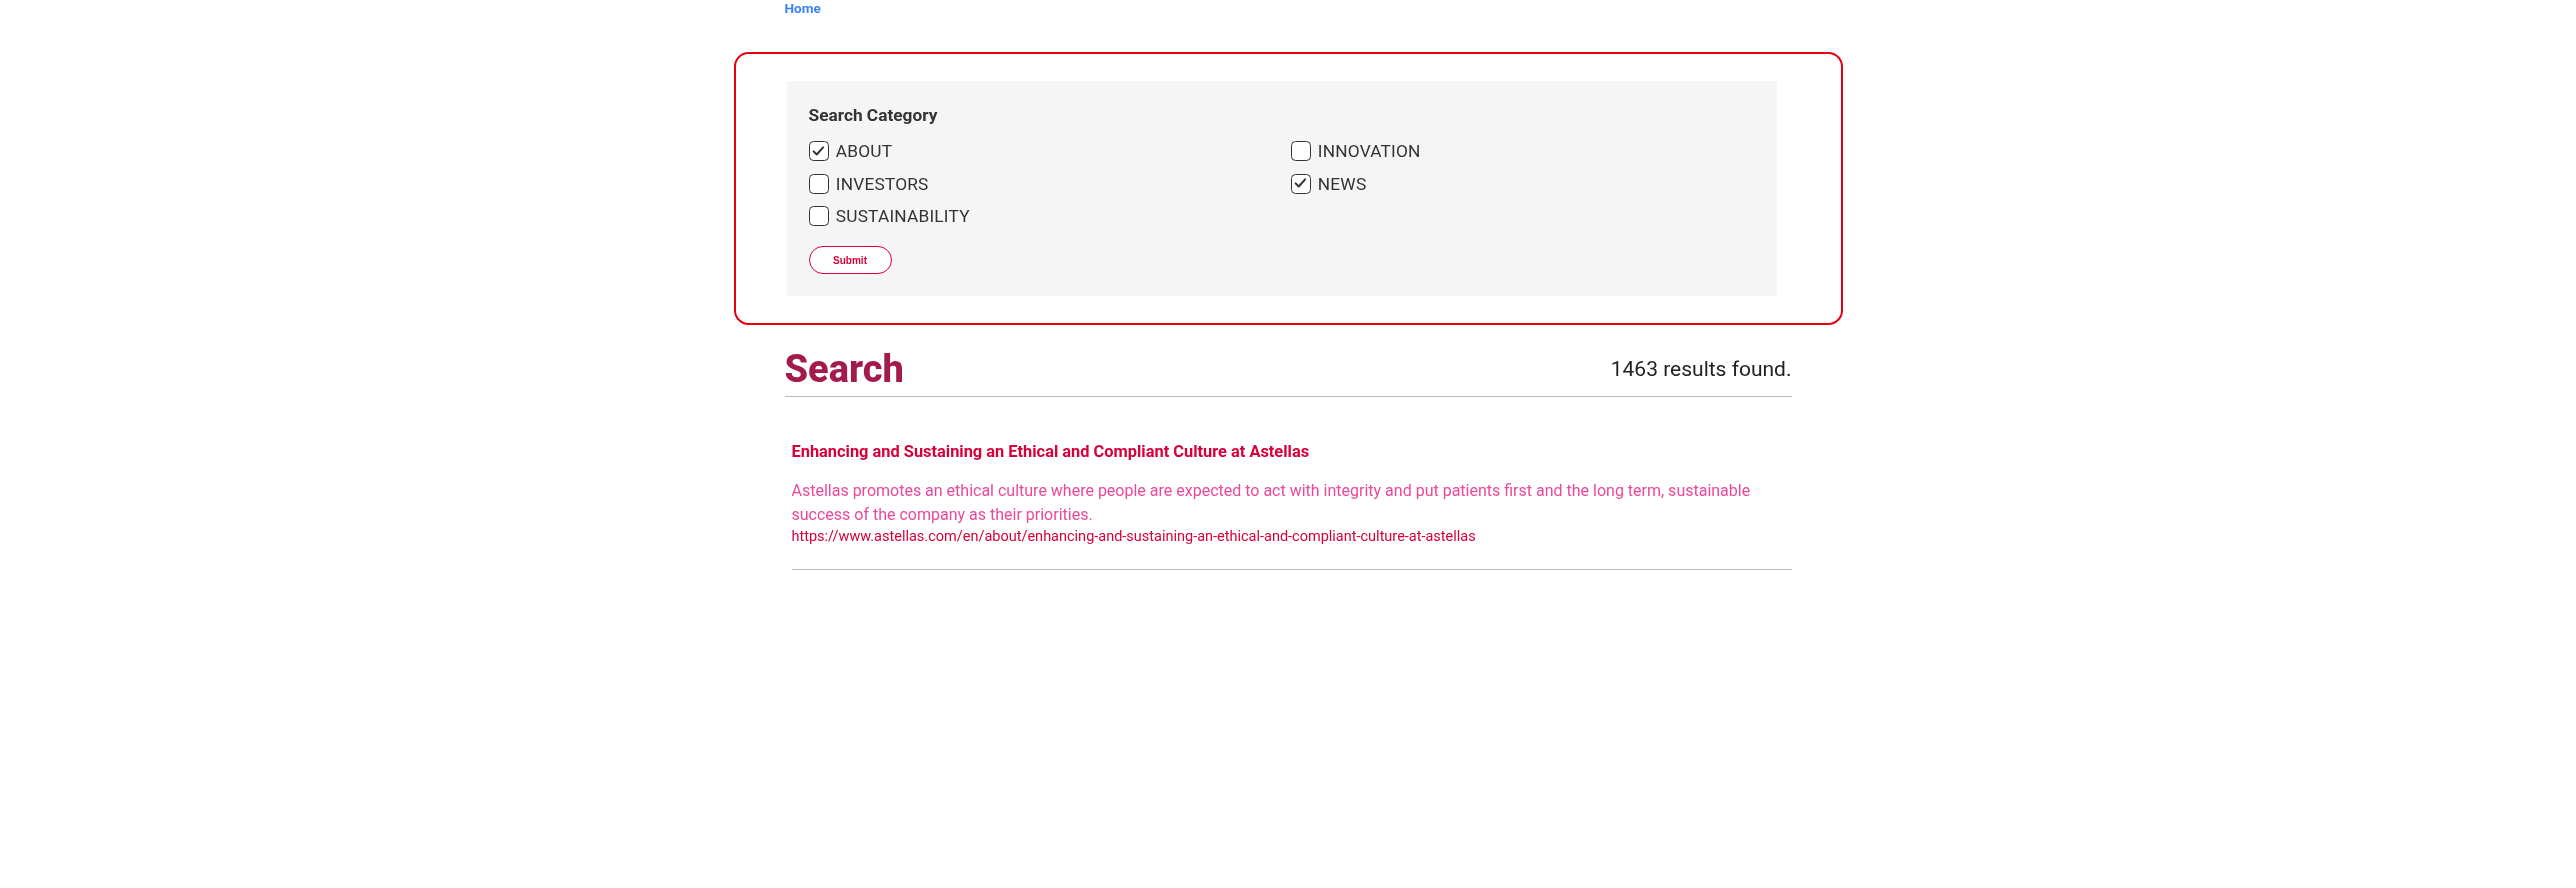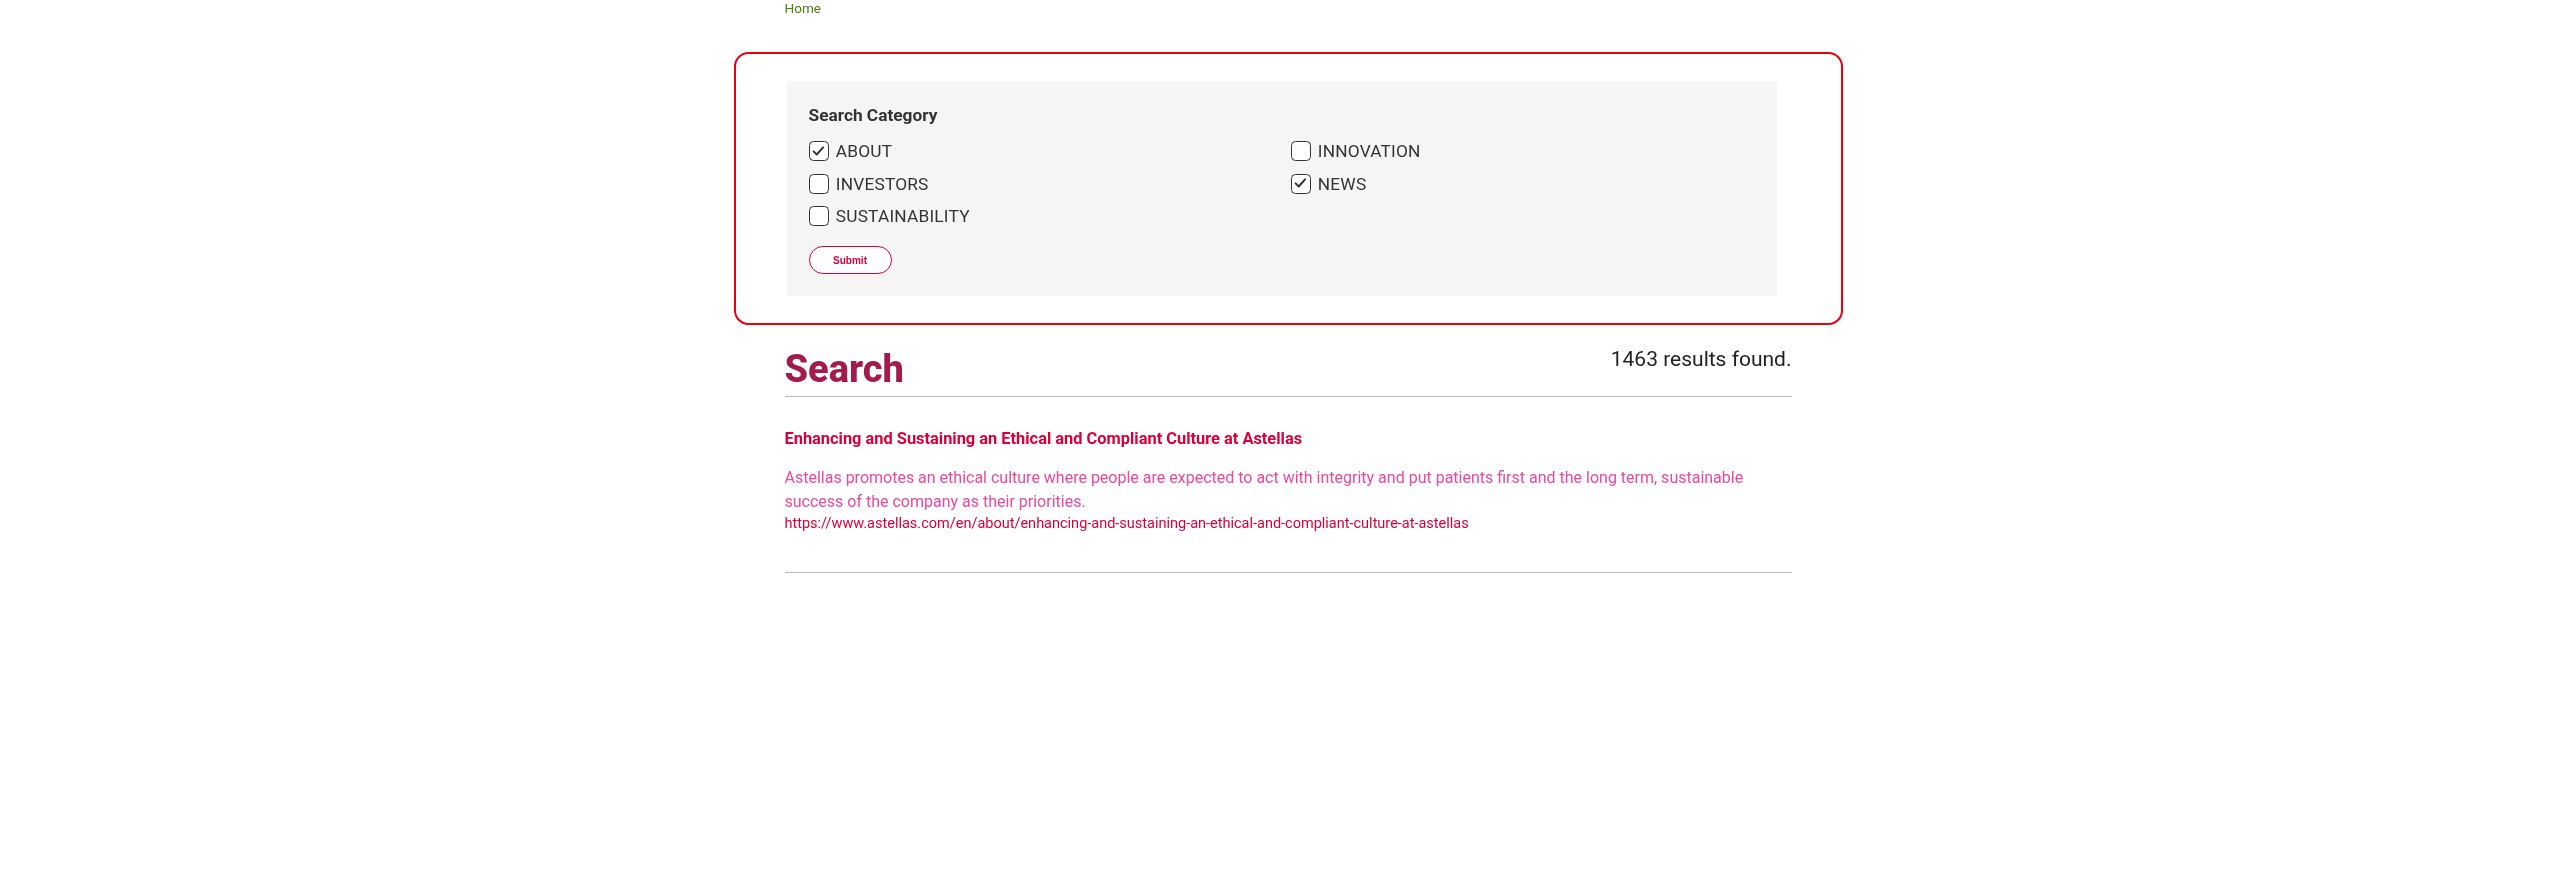--- a/index.html
+++ b/index.html
@@ -72,40 +72,41 @@
     background: #fff;
     color: #d7003a;
     font-weight: 700;
     font-size: 10px;
     padding: 7.3px 23.6px;
     border-radius: 18px;
     cursor: pointer;
   }
   .search-header-row {
     display: flex;
-    align-items: flex-start;
+    align-items: center;
     justify-content: space-between;
     border-bottom: 0.9px solid #bbb;
     padding-bottom: 5.5px;
-    margin-bottom: 32px;
+    margin-bottom: 45px;
     margin-top: 12.7px;
   }
   .search-heading {
     font-size: 38px;
     font-weight: 800;
     color: #a31b4c;
   }
   .results-count {
     font-size: 21px;
     color: #222;
   }
   .result-item {
     border-bottom: 0.9px solid #bbb;
-    padding-bottom: 40px;
+    padding-bottom: 24px;
     margin-bottom: 18px;
+    margin-left: 7px;
   }
   .result-title {
     color: #d7003a;
     font-weight: 700;
     font-size: 16.4px;
     margin-bottom: 18px;
     display: inline-block;
     cursor: pointer;
   }
   .result-desc {
@@ -121,21 +122,21 @@
     cursor: pointer;
     text-align: center;
   }
 </style>
 </head>
 <body>
 
 <div class="page-wrap">
 
   <div class="breadcrumb">
-    <a style="color:#4d7c0f;text-decoration:none;">Home</a>
+    <a style="color:#3b82f6;text-decoration:none;font-weight:bold;">Home</a>
   </div>
 
   <div class="highlight-box">
     <div class="filter-panel">
       <div class="filter-title">Search Category</div>
 
       <div class="checkbox-grid" id="checkbox-grid">
           <div class="checkbox-item">
             <div class="checkbox-box checked">
               <svg width="12.7" height="12.7" viewBox="0 0 16 16">

